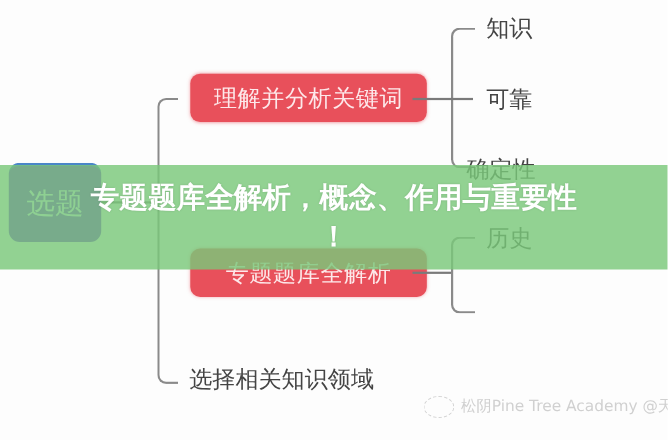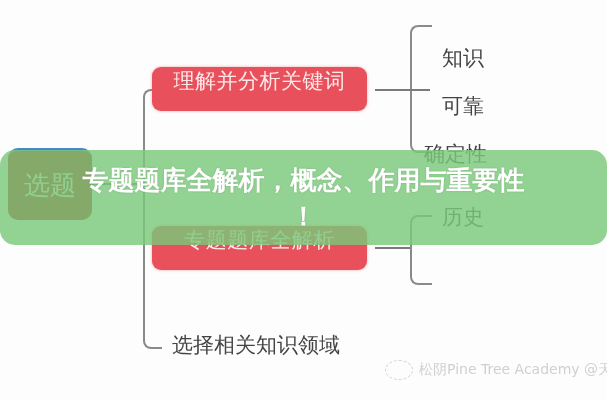--- a/index.html
+++ b/index.html
@@ -27,40 +27,40 @@
     border-right: none;
     border-radius: 8px 0 0 8px;
   }
   .root-node {
     position: absolute;
     left: 8px;
     top: 148px;
     width: 84px;
     height: 72px;
     border-radius: 10px;
-    background: #b91c1c;
+    background: #6d28d9;
     border-top: 3px solid #4a86c8;
     display: flex;
     align-items: center;
     justify-content: center;
     color: #e8f4ff;
     font-size: 26px;
     box-sizing: border-box;
   }
   .branch-node {
     position: absolute;
-    left: 152px;
+    left: 173px;
     width: 215px;
     height: 44px;
     border-radius: 9px;
     background: #e8505b;
     color: #fde8ea;
     font-size: 21px;
     display: flex;
-    align-items: flex-start;
+    align-items: center;
     justify-content: center;
     box-shadow: 0 0 3px rgba(232,80,91,0.5);
     letter-spacing: 0.5px;
   }
   .leaf {
     position: absolute;
     color: #444444;
     font-size: 21px;
     white-space: nowrap;
   }
@@ -68,21 +68,20 @@
     position: absolute;
     left: 0;
     top: 150px;
     width: 607px;
     height: 95px;
     background: rgba(122, 200, 122, 0.82);
     display: flex;
     flex-direction: column;
     align-items: center;
     justify-content: center;
-    border-radius: 15px;
   }
   .banner-line {
     color: #ffffff;
     font-weight: bold;
     font-size: 26px;
     line-height: 36px;
     text-shadow: 0 0 2px rgba(0,0,0,0.15);
     white-space: nowrap;
   }
   .watermark {
@@ -115,22 +114,22 @@
     <span>选题</span>
   </div>
 
   <div class="branch-node" style="top:67px;">
     <span>理解并分析关键词</span>
   </div>
   <div class="line" style="left:375px; top:89px; width:35px; height:2px;"></div>
   <div class="bracket" style="left:410px; top:25px; width:20px; height:124px;"></div>
   <div class="line" style="left:410px; top:89px; width:20px; height:2px;"></div>
 
-  <div class="leaf" style="left:442px; top:12px;margin-top:32px;">知识</div>
-  <div class="leaf" style="left:442px; top:92px;">可靠</div>
+  <div class="leaf" style="left:442px; top:12px;">知识</div>
+  <div class="leaf" style="left:442px; top:76px;">可靠</div>
   <div class="leaf" style="left:424px; top:140px;">确定性</div>
 
   <div class="branch-node" style="top:226px;">
     <span>专题题库全解析</span>
   </div>
   <div class="line" style="left:375px; top:247px; width:35px; height:2px;"></div>
   <div class="bracket" style="left:410px; top:215px; width:20px; height:66px;"></div>
 
   <div class="leaf" style="left:442px; top:203px;">历史</div>
 

